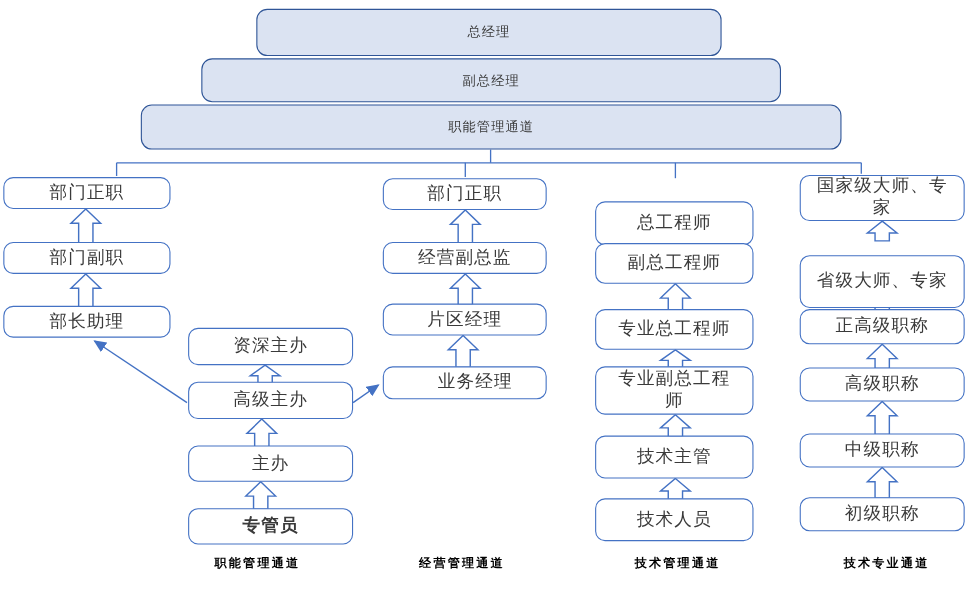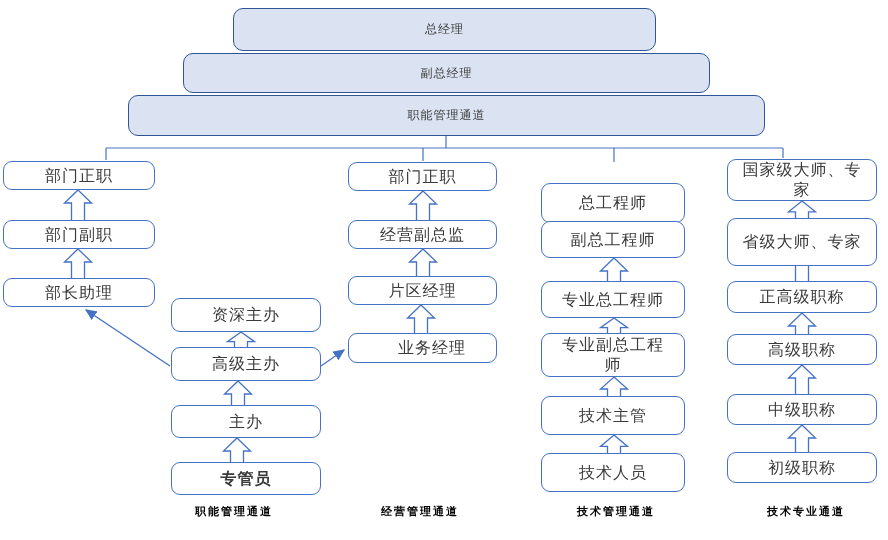--- a/index.html
+++ b/index.html
@@ -81,20 +81,20 @@
       <div class="obox" style="left: 541px; top: 163px; width: 144px; height: 40px; margin-top: 20px;">总工程师</div>
       <div class="obox" style="left: 541px; top: 221px; width: 144px; height: 37px;">副总工程师</div>
       <div class="obox" style="left: 541px; top: 281px; width: 144px; height: 37px;">专业总工程师</div>
       <div class="obox" style="left: 541px; top: 333px; width: 144px; height: 44px;">专业副总工程
 师</div>
       <div class="obox" style="left: 541px; top: 396px; width: 144px; height: 39px;">技术主管</div>
       <div class="obox" style="left: 541px; top: 453px; width: 144px; height: 39px;">技术人员</div>
       <div class="chlabel" style="left: 616px; top: 504px;">技术管理通道</div>
       <div class="obox" style="left: 727px; top: 159px; width: 150px; height: 42px;">国家级大师、专
 家</div>
-      <div class="obox" style="left: 727px; top: 218px; width: 150px; height: 48px;">省级大师、专家</div>
+      <div class="obox" style="left: 727px; top: 232px; width: 150px; height: 48px;">省级大师、专家</div>
       <div class="obox" style="left: 727px; top: 281px; width: 150px; height: 32px;">正高级职称</div>
       <div class="obox" style="left: 727px; top: 334px; width: 150px; height: 31px;">高级职称</div>
       <div class="obox" style="left: 727px; top: 394px; width: 150px; height: 31px;">中级职称</div>
       <div class="obox" style="left: 727px; top: 452px; width: 150px; height: 31px;">初级职称</div>
       <div class="chlabel" style="left: 806px; top: 504px;">技术专业通道</div>
     </div>
 </div>
 
 </body></html>

